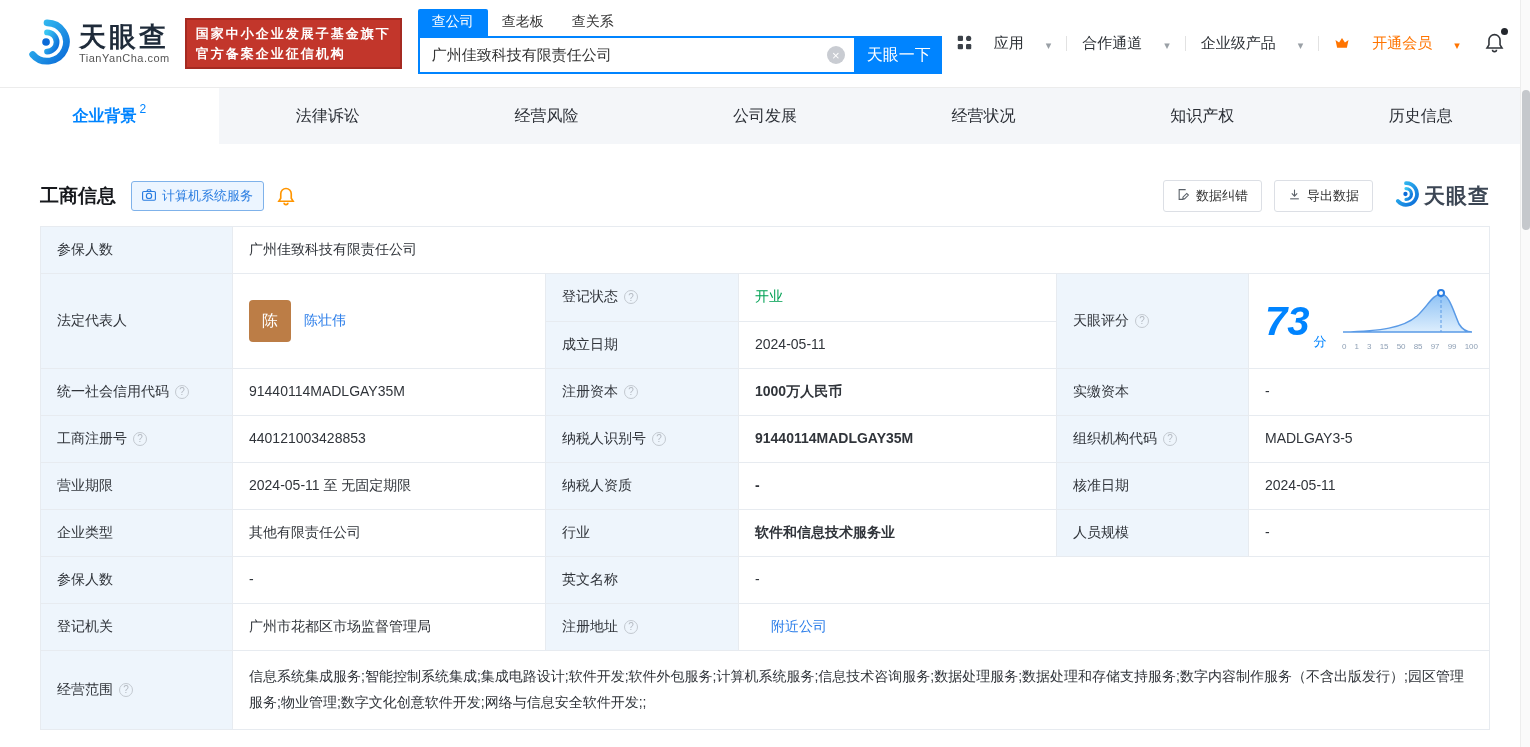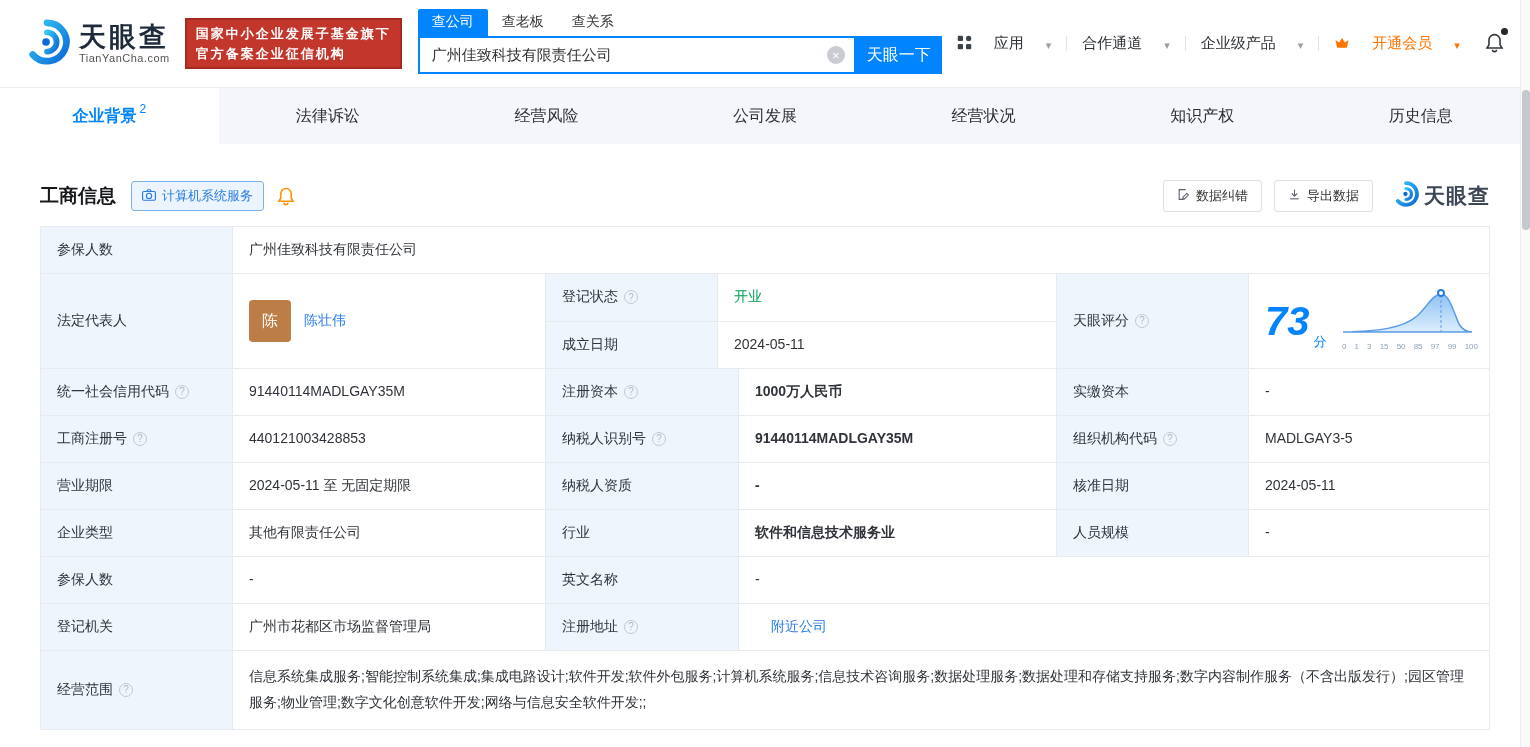--- a/index.html
+++ b/index.html
@@ -56,21 +56,21 @@
   .cell.last { border-right: none; }
   .lbl { background: #eef5fc; flex-shrink: 0; }
   .c1 { width: 192px; } .c2 { width: 313px; } .c3 { width: 193px; } .c4 { width: 318px; font-weight: bold; } .c5 { width: 192px; } .c6 { flex: 1; }
   .span-rest { flex: 1; }
   .tall { min-height: 94px; }
   .help { display: inline-flex; width: 14px; height: 14px; border: 1px solid #c3c9d0; border-radius: 50%; color: #b4bac2; font-size: 10px; align-items: center; justify-content: center; margin-left: 6px; cursor: pointer; flex-shrink: 0; }
   .help::after { content: "?"; }
   .midblock { width: 511px; display: flex; flex-direction: column; border-right: 1px solid #e7ebf0; flex-shrink: 0; }
   .midrow { display: flex; flex: 1; }
   .midrow.first { border-bottom: 1px solid #e7ebf0; }
-  .c3m { width: 172px; text-align: right; } .c4m { flex: 1; border-right: none; }
+  .c3m { width: 193px; text-align: right; } .c4m { flex: 1; border-right: none; }
   .avatar { width: 42px; height: 42px; border-radius: 4px; background: #bc7d46; color: #fff; font-size: 16px; display: flex; align-items: center; justify-content: center; flex-shrink: 0; cursor: pointer; }
   .link { color: #2b7de9; cursor: pointer; text-decoration: none; }
   .rep-name { margin-left: 13px; font-size: 14px; }
   .status-open { color: #00a154; }
   .score-cell { gap: 4px; padding-right: 10px; }
   .score-num { font-size: 40px; font-weight: bold; font-style: italic; color: #0084ff; line-height: 1; }
   .score-unit { font-size: 13px; color: #0084ff; align-self: flex-end; margin-bottom: 6px; }
   .score-chart { margin-left: auto; width: 138px; }
   .axis { display: flex; justify-content: space-between; font-size: 8px; color: #8fa0b5; padding: 0 1px; }
   .scope-cell { align-items: flex-start; padding-top: 13px; padding-bottom: 13px; line-height: 1.85; display: block; }

